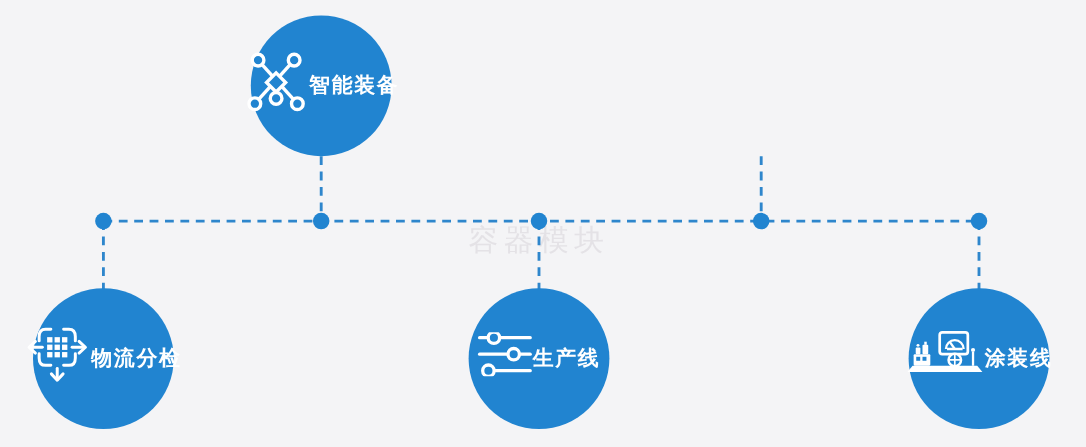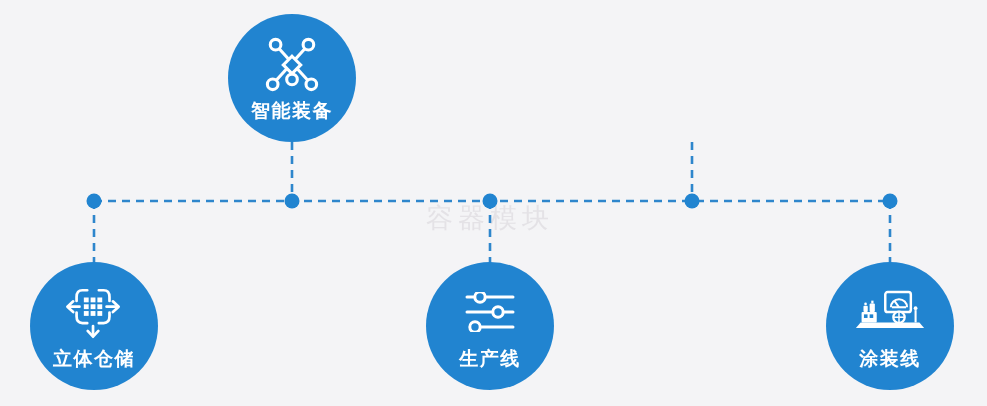--- a/index.html
+++ b/index.html
@@ -29,21 +29,21 @@
     position:absolute;left:0;top:0;
     z-index:2;
   }
   .node{
     position:absolute;
     width:128px;height:128px;
     border-radius:50%;
     background:#2184d0;
     z-index:3;
     display:flex;
-    flex-direction:column;
+    flex-direction:row;
     align-items:center;
     justify-content:center;
   }
   .node.row-top{top:14px;}
   .node.row-bottom{top:262px;}
   .node .icon{
     height:56px;
     display:flex;
     align-items:center;
     justify-content:center;
@@ -123,21 +123,21 @@
           <rect x="34.5" y="12.5" width="5" height="5"></rect>
           <rect x="20.5" y="19.5" width="5" height="5"></rect>
           <rect x="27.5" y="19.5" width="5" height="5"></rect>
           <rect x="34.5" y="19.5" width="5" height="5"></rect>
           <rect x="20.5" y="26.5" width="5" height="5"></rect>
           <rect x="27.5" y="26.5" width="5" height="5"></rect>
           <rect x="34.5" y="26.5" width="5" height="5"></rect>
         </g>
       </svg>
     </span>
-    <span class="label">立体仓储</span>
+    <span class="label">物流分检</span>
   </div>
 
   <div class="node row-bottom" style="left:826px">
     <span class="icon">
       <svg width="72" height="50" viewBox="0 0 76 52" fill="none">
         <rect x="33" y="5" width="27" height="21" rx="2.5" stroke="#ffffff" stroke-width="2.6"></rect>
         <g stroke="#ffffff" stroke-width="2.2">
           <path d="M39,21 A8.5,8.5 0 0 1 56,21"></path>
           <path d="M47.5,21 L42.5,14"></path>
           <path d="M40,21 H55"></path>

